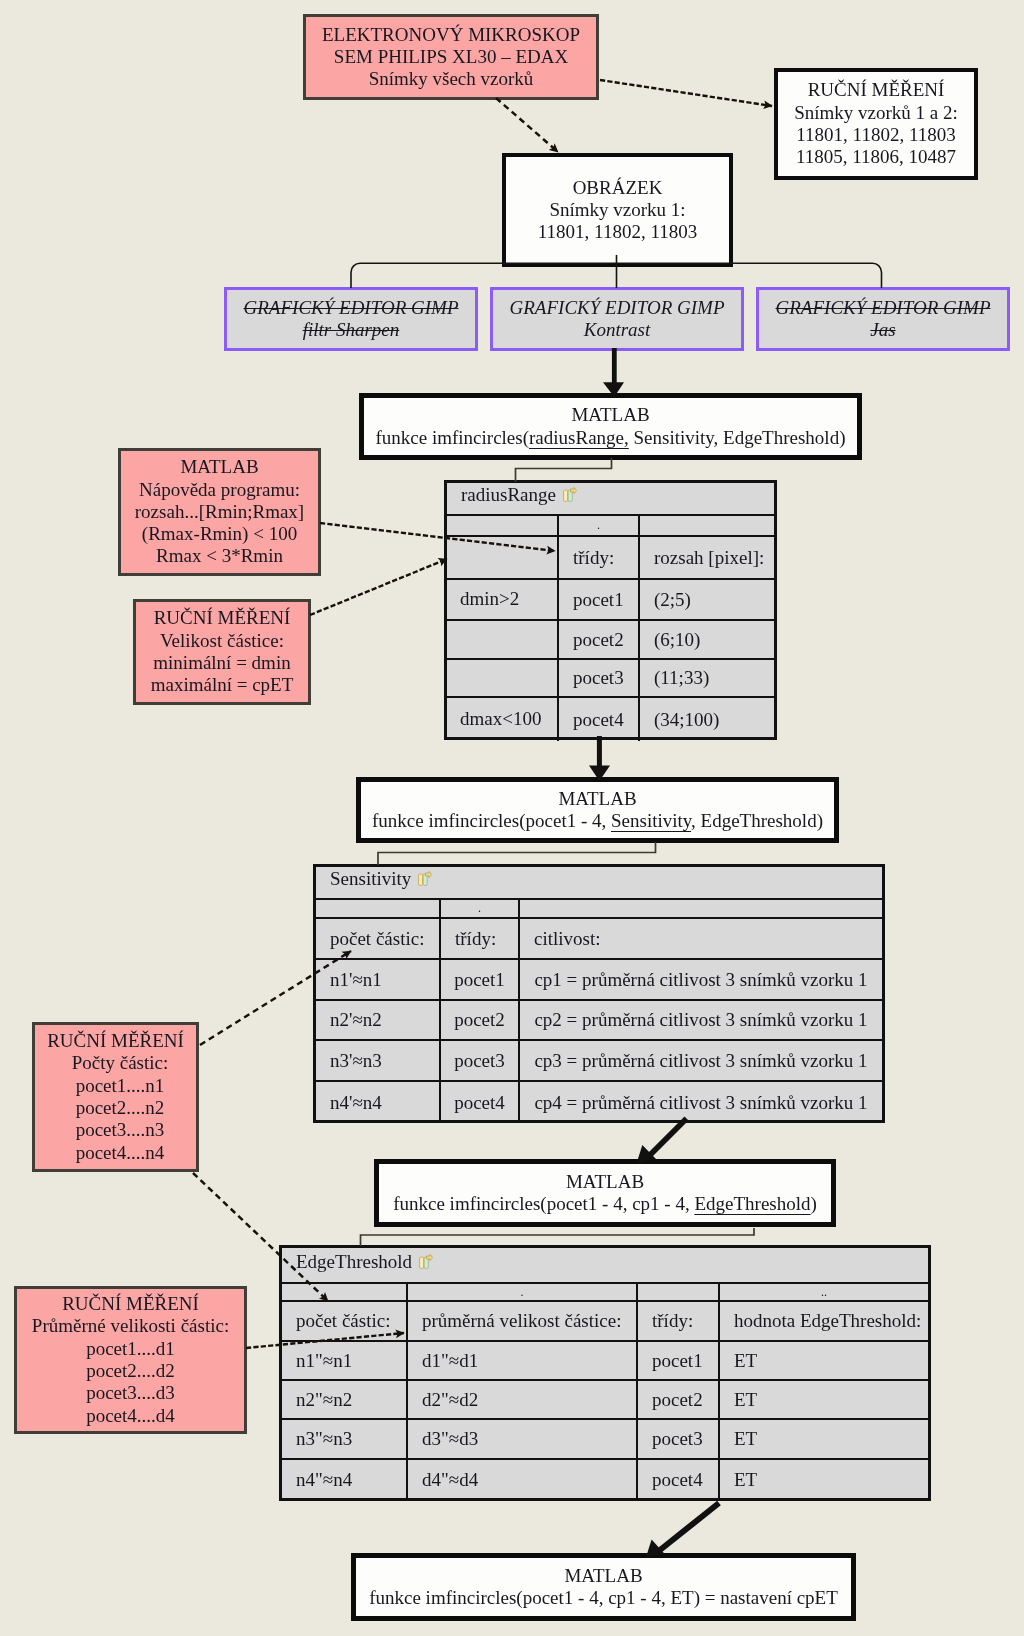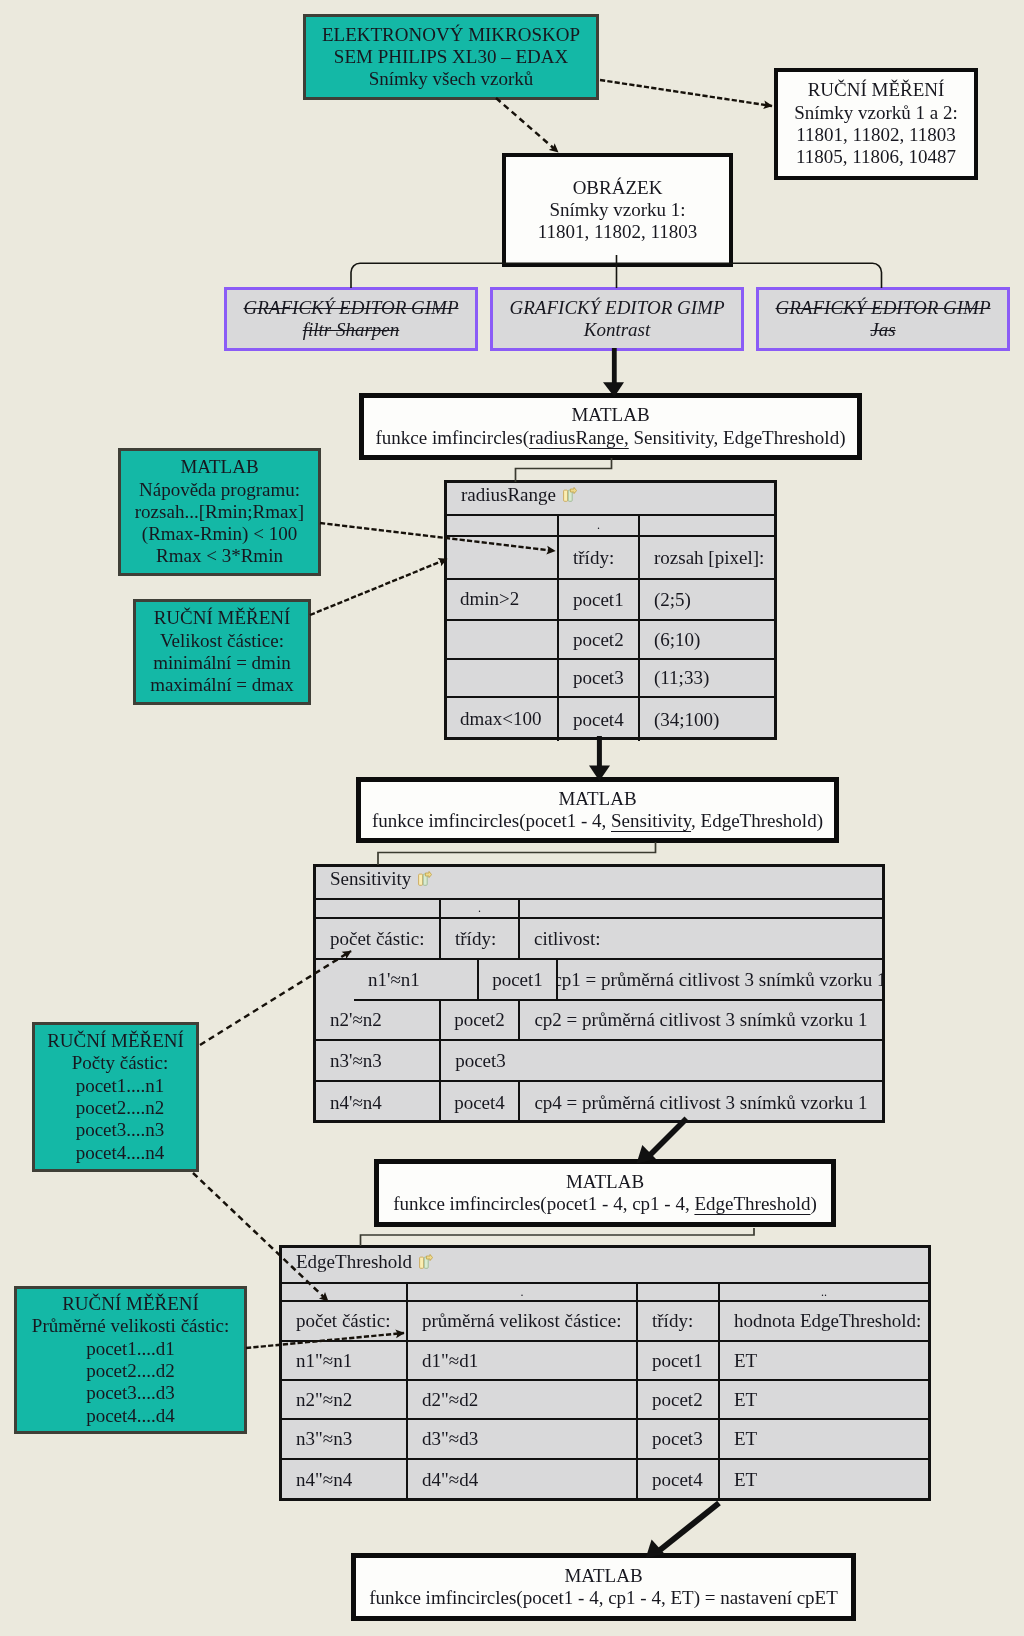--- a/index.html
+++ b/index.html
@@ -10,21 +10,21 @@
   #stage{position:relative;width:1024px;height:1636px;}
   svg.wires{position:absolute;left:0;top:0;width:1024px;height:1636px;
             pointer-events:none;z-index:5;}
   .box{position:absolute;box-sizing:border-box;display:flex;flex-direction:column;
        align-items:center;justify-content:center;text-align:center;color:#17171f;
        font-size:19px;line-height:22.3px;z-index:2;}
   
   .b-heavy{border:4px solid #0c0c0c;background:#fdfdfb;}
   .b-heavy4{border:5px solid #0c0c0c;background:#fdfdfb;}
   
-  .b-thin{border:3px solid #3f3f37;background:#14b8a6;}
+  .b-thin{border:3px solid #3f3f37;background:#fca5a5;}
   
   .b-gray{border:3px solid #8b5cf6;background:#d9d9da;font-style:italic;}
   .strike{text-decoration:line-through;text-decoration-thickness:1.3px;}
   .ind{margin-left:9px;}
   .ln{display:block;white-space:nowrap;}
   .u{text-decoration:underline;text-decoration-thickness:1.3px;text-underline-offset:3.5px;text-decoration-skip-ink:none;}
   
   .tbl{position:absolute;box-sizing:border-box;border:3px solid #111;
        background:#d9d9da;z-index:2;font-size:19px;color:#17171f;}
   .tbl .cap{box-sizing:border-box;display:flex;align-items:center;
@@ -139,21 +139,21 @@
   <span class="ln">Nápověda programu:</span>
   <span class="ln">rozsah...[Rmin;Rmax]</span>
   <span class="ln">(Rmax-Rmin) &lt; 100</span>
   <span class="ln">Rmax &lt; 3*Rmin</span>
 </div>
 
 <div class="box b-thin" style="left:133px;top:599px;width:178px;height:106px;">
   <span class="ln">RUČNÍ MĚŘENÍ</span>
   <span class="ln">Velikost částice:</span>
   <span class="ln">minimální = dmin</span>
-  <span class="ln">maximální = dmax</span>
+  <span class="ln">maximální = cpET</span>
 </div>
 
 <div class="box b-heavy4" style="left:356px;top:777px;width:483px;height:66px;">
   <span class="ln">MATLAB</span>
   <span class="ln"><span>funkce imfincircles(pocet1 - 4, </span><span class="u">Sensitivity</span><span>, EdgeThreshold)</span></span>
 </div>
 
 <div class="box b-thin" style="left:32px;top:1022px;width:167px;height:150px;">
   <span class="ln">RUČNÍ MĚŘENÍ</span>
   <span class="ln ind">Počty částic:</span>
@@ -239,33 +239,34 @@
   <div class="trow" style="height:19px;">
     <div class="cell" style="width:125px;"></div>
     <div class="cell ctr" style="width:79px;font-size:12px;">.</div>
     <div class="cell" style="flex:1;"></div>
   </div>
   <div class="trow" style="height:41px;">
     <div class="cell" style="width:125px;">počet částic:</div>
     <div class="cell" style="width:79px;">třídy:</div>
     <div class="cell" style="flex:1;">citlivost:</div>
   </div>
-  <div class="trow" style="height:41px;margin-left:38px;">
+  <div class="trow" style="height:41px;">
     <div class="cell" style="width:125px;">n1'≈n1</div>
     <div class="cell ctr" style="width:79px;">pocet1</div>
     <div class="cell ctr" style="flex:1;">cp1 = průměrná citlivost 3 snímků vzorku 1</div>
   </div>
   <div class="trow" style="height:40px;">
     <div class="cell" style="width:125px;">n2'≈n2</div>
     <div class="cell ctr" style="width:79px;">pocet2</div>
     <div class="cell ctr" style="flex:1;">cp2 = průměrná citlivost 3 snímků vzorku 1</div>
   </div>
   <div class="trow" style="height:41px;">
     <div class="cell" style="width:125px;text-align:right;">n3'≈n3</div>
     <div class="cell ctr" style="width:79px;">pocet3</div>
+    <div class="cell ctr" style="flex:1;">cp3 = průměrná citlivost 3 snímků vzorku 1</div>
   </div>
   <div class="trow" style="height:41px;">
     <div class="cell" style="width:125px;">n4'≈n4</div>
     <div class="cell ctr" style="width:79px;">pocet4</div>
     <div class="cell ctr" style="flex:1;">cp4 = průměrná citlivost 3 snímků vzorku 1</div>
   </div>
 </div>
 
 <div class="tbl" style="left:279px;top:1245px;width:652px;height:256px;">
   <div class="cap" style="height:36px;">

